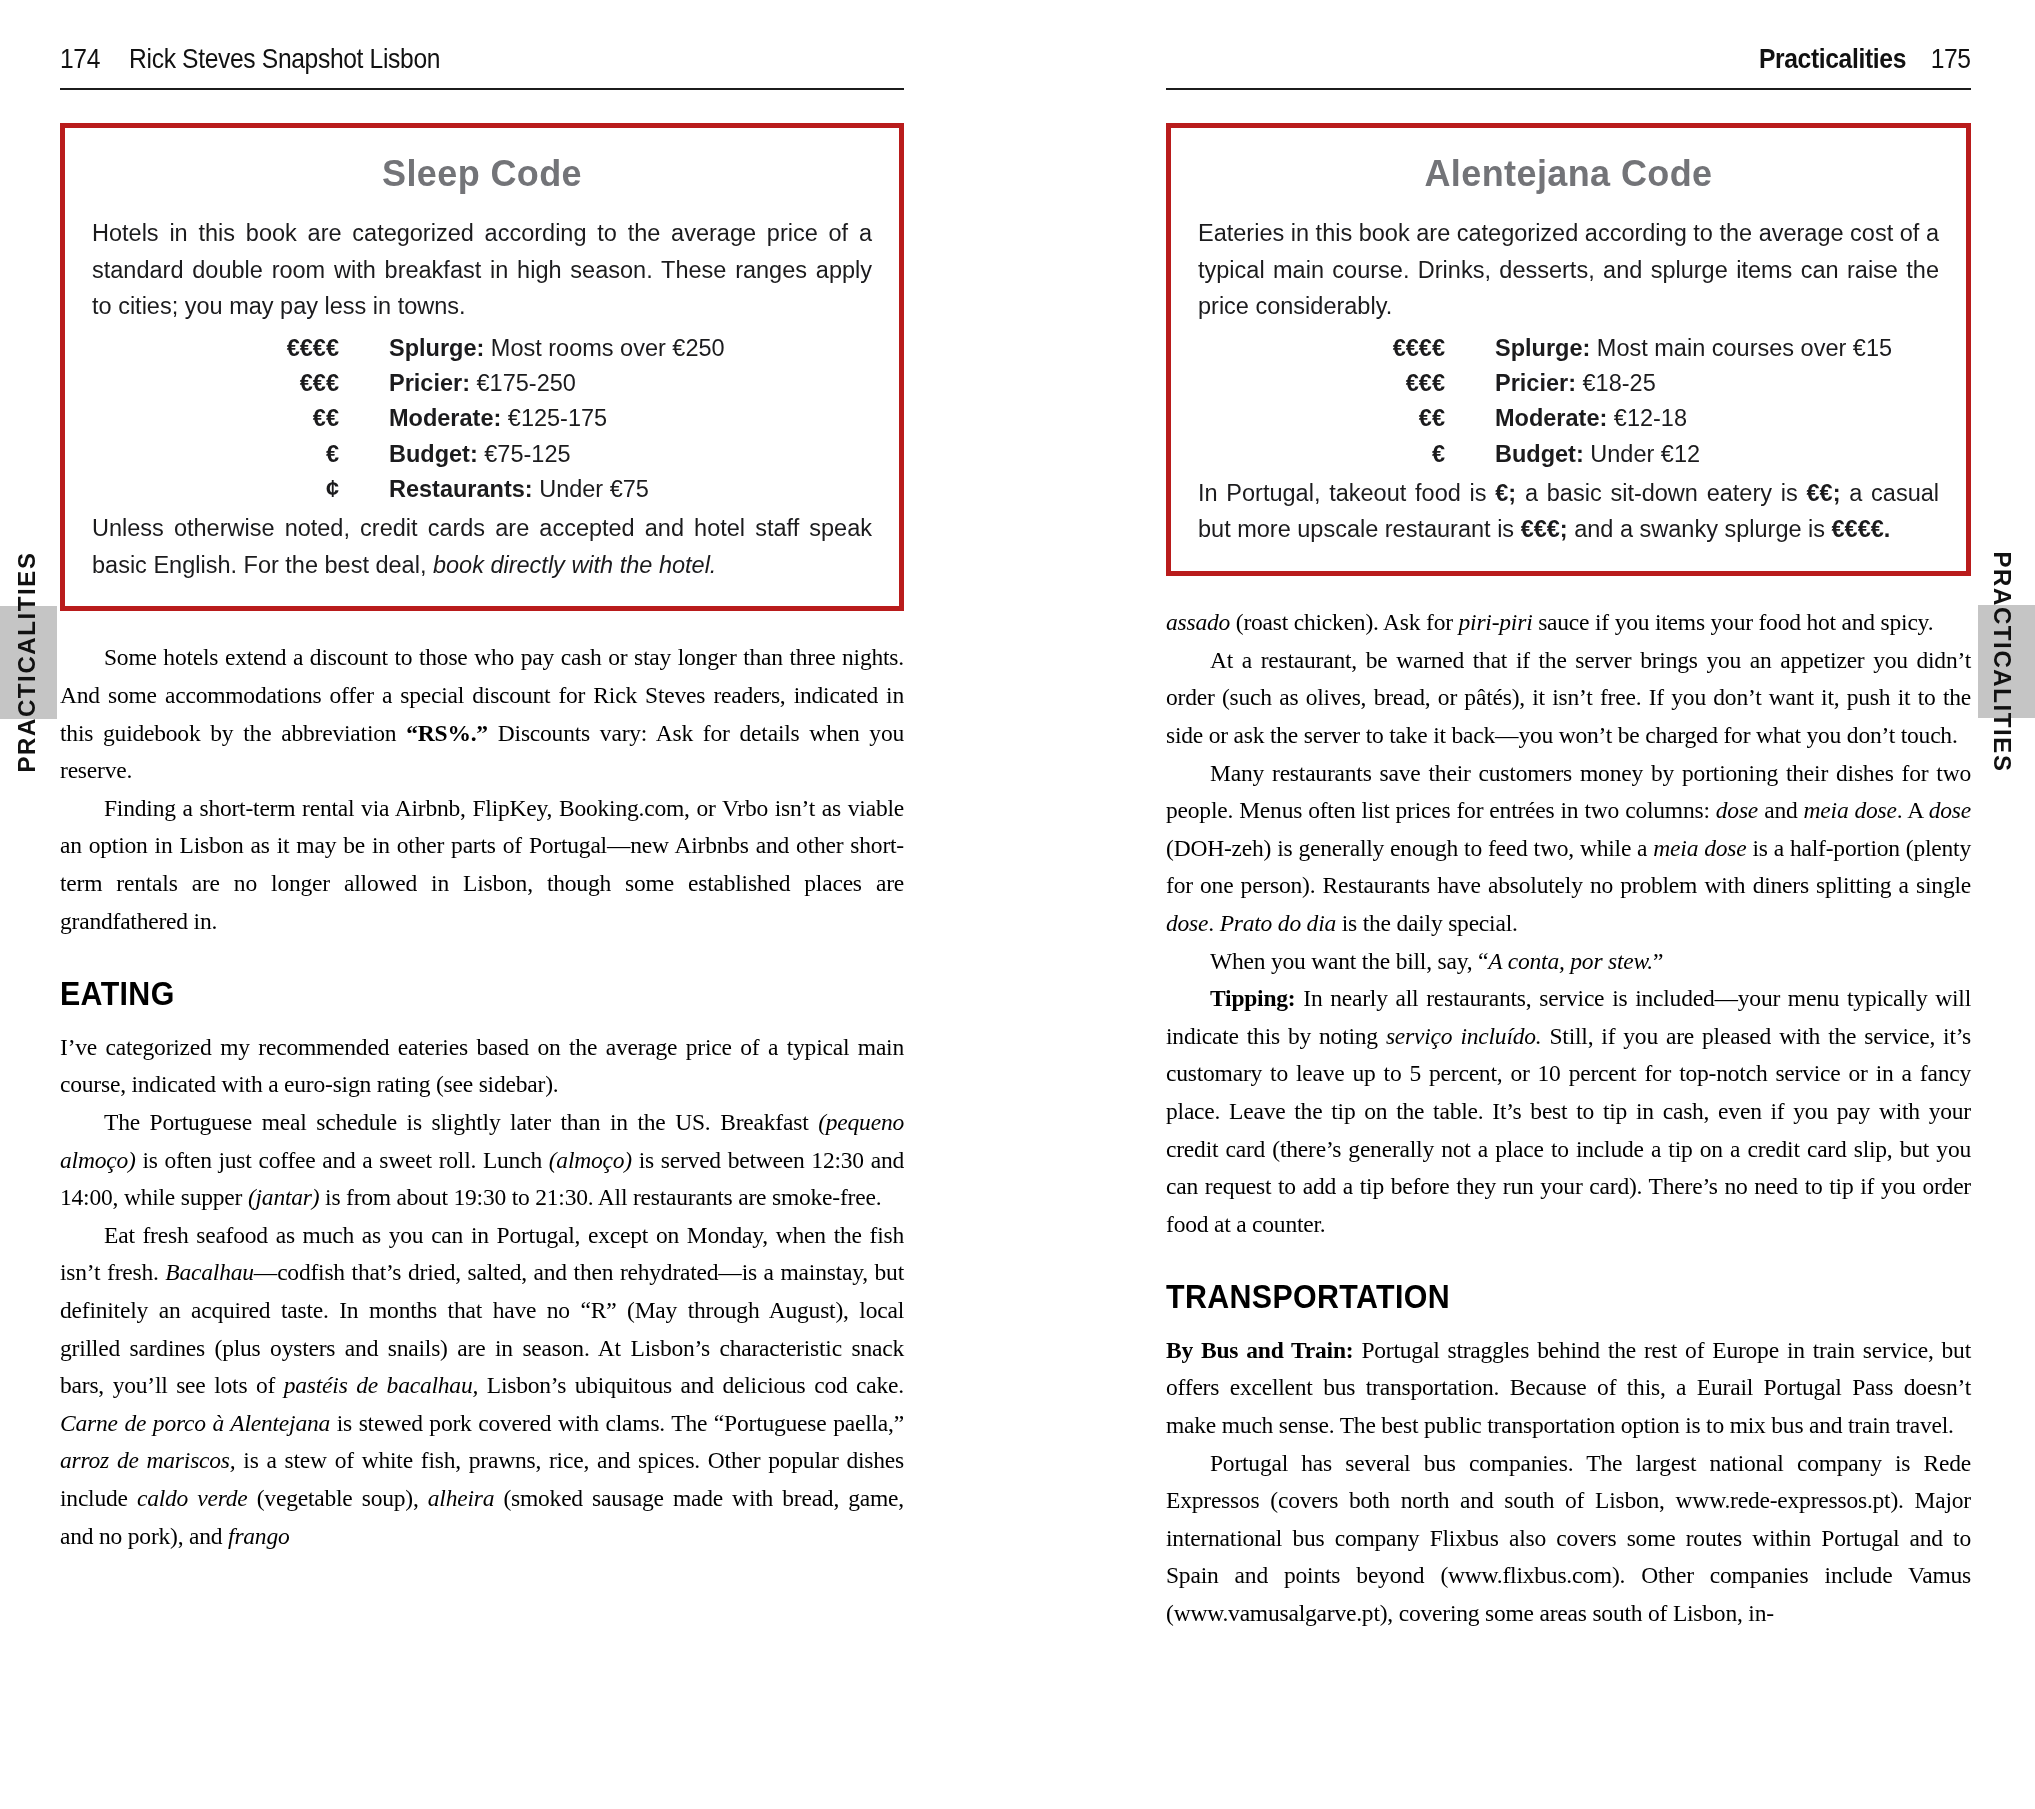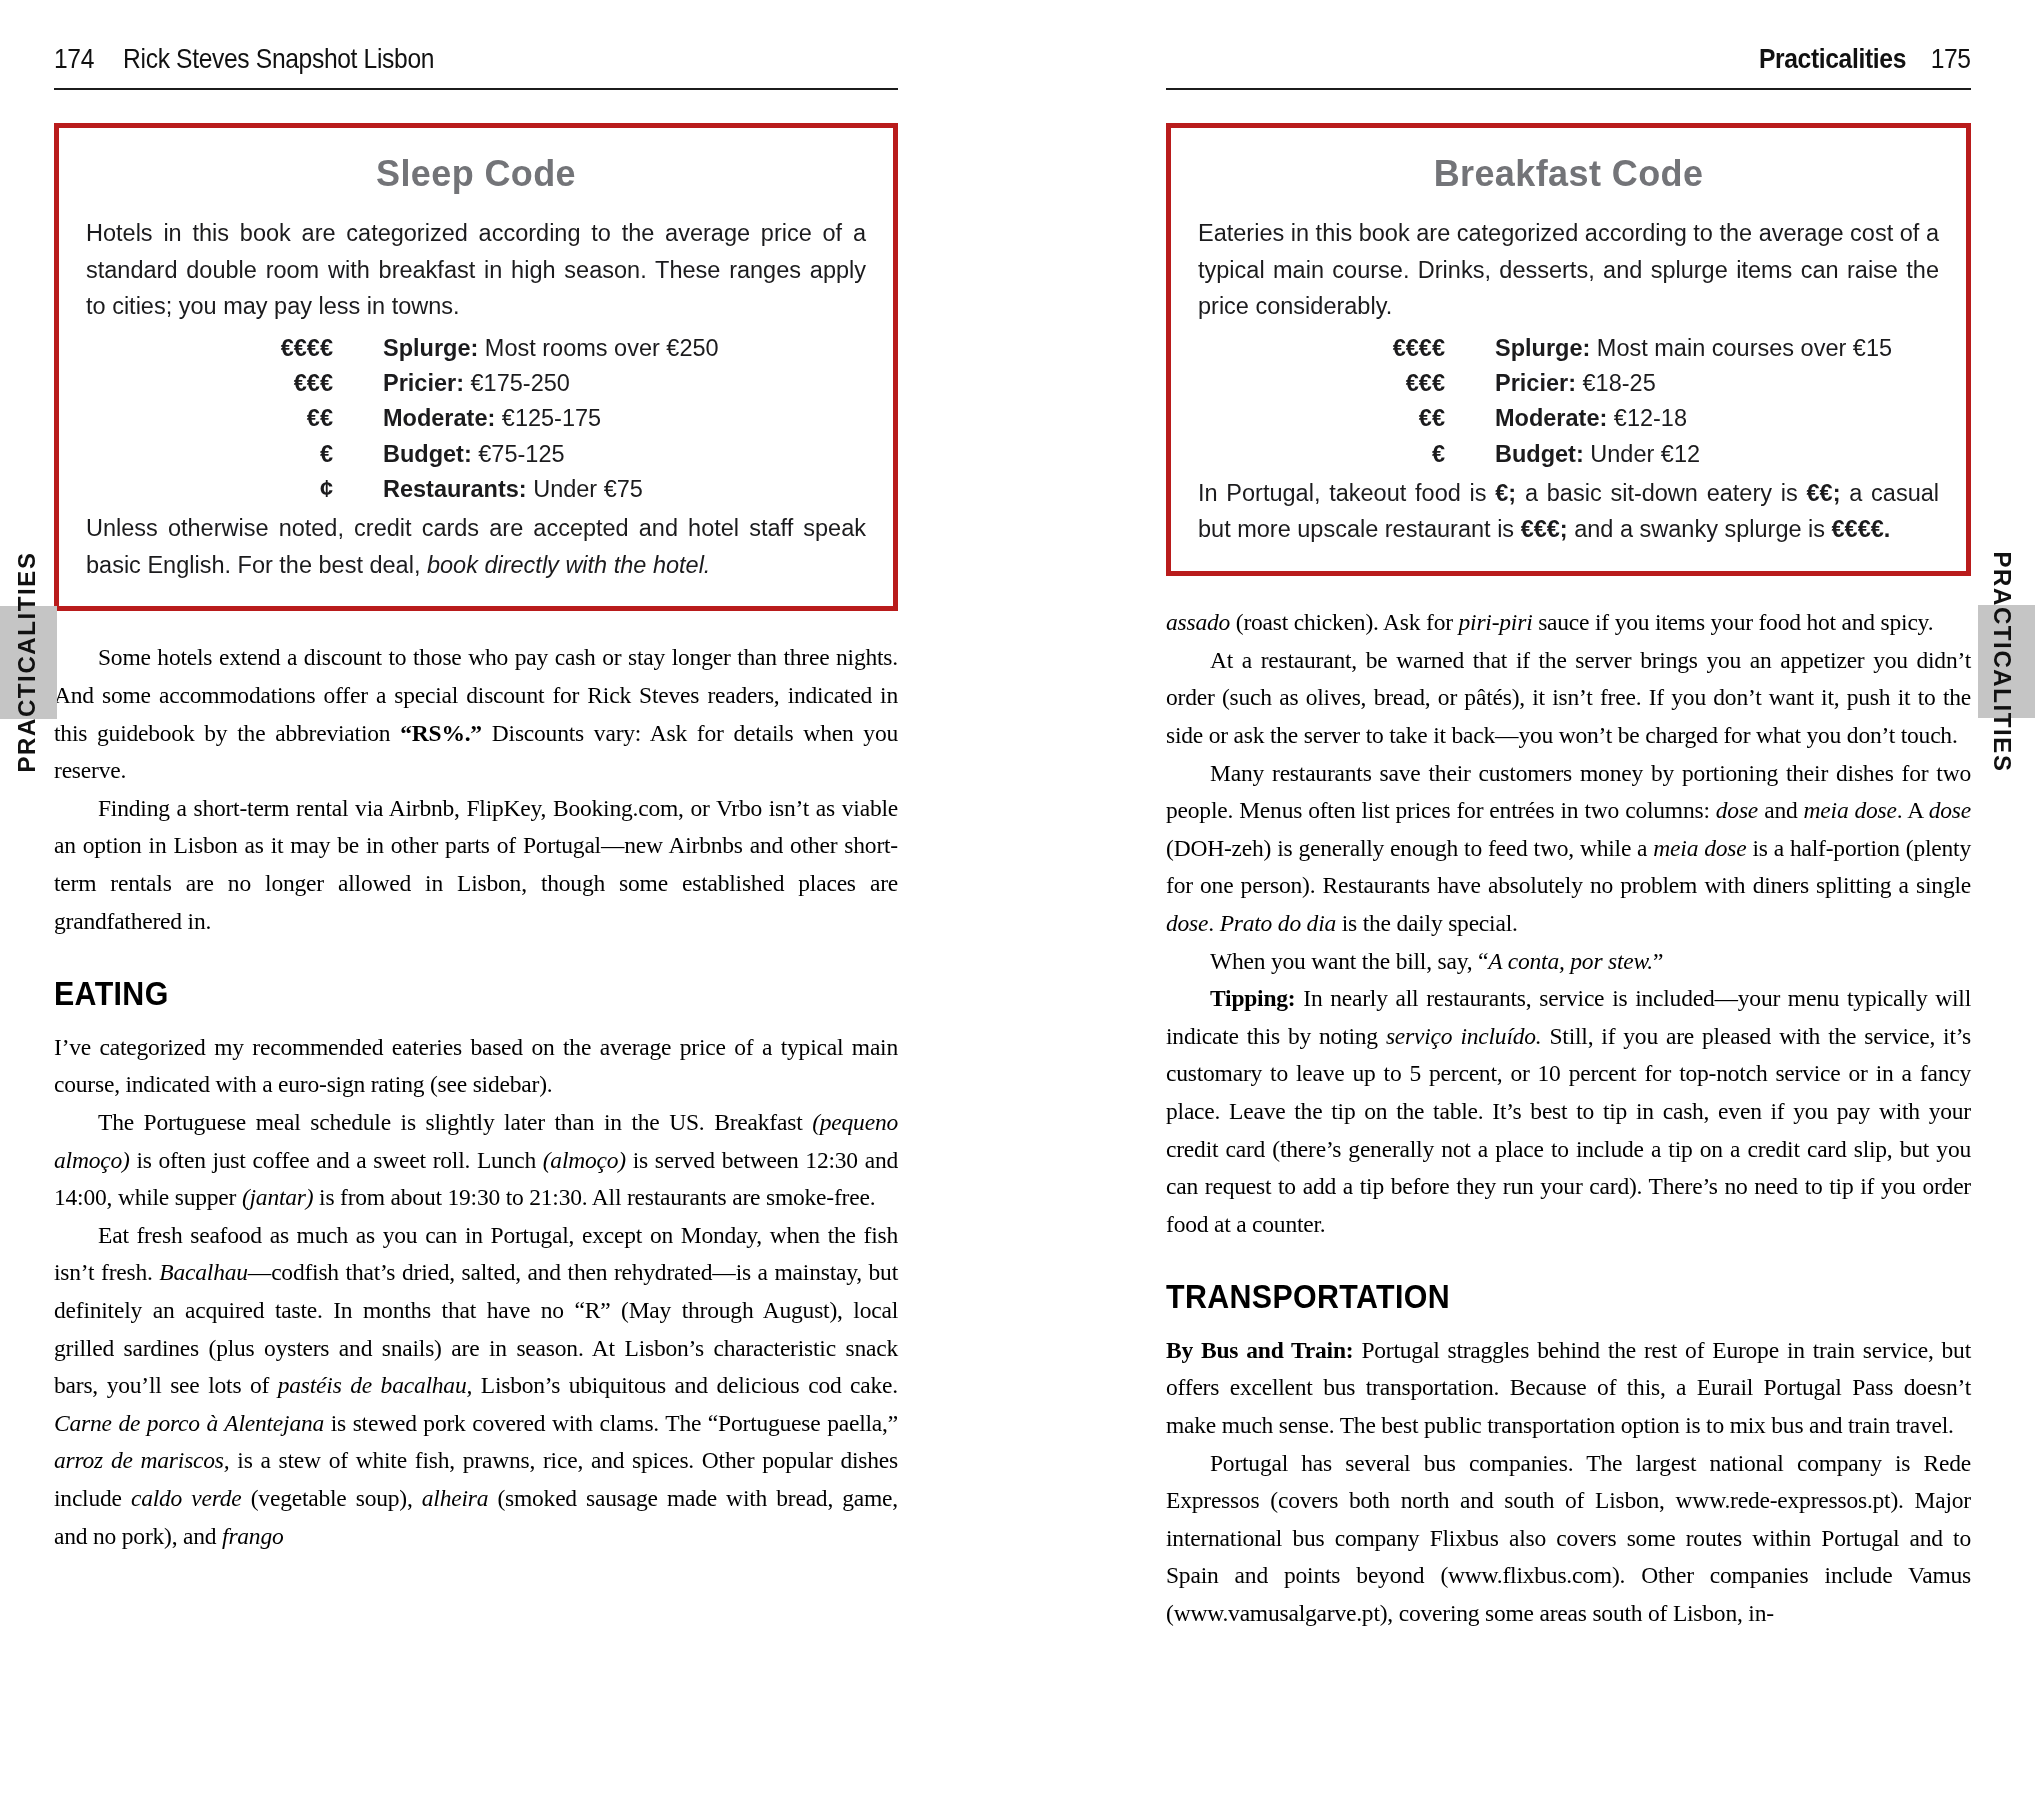--- a/index.html
+++ b/index.html
@@ -2,21 +2,21 @@
 <html style="font-size:12.5px"><head>
 <meta charset="utf-8">
 <style>
   html,body{margin:0;padding:0;}
   body{
     width:2035px;height:1809px;position:relative;overflow:hidden;
     background:#ffffff;color:#000;
     font-family:"Liberation Serif", serif;
   }
   .page{position:absolute;top:43px;}
-  .page-left{left:54px;width:844px;}
+  .page-left{left:60px;width:844px;}
   .page-right{left:1166px;width:805px;}
 
   .pg-header{
     display:flex;align-items:baseline;
     font-family:"Liberation Sans", sans-serif;
     font-size:28px;color:#111;
     padding-bottom:12.5px;border-bottom:2.3px solid #1c1c1c;
     letter-spacing:-0.4px;
   }
   .pg-header .hdr-inner{transform:scaleX(0.88);transform-origin:left center;display:flex;align-items:baseline;}
@@ -121,21 +121,21 @@
 
 <div class="page page-right">
   <div class="pg-header">
     <div class="hdr-inner">
       <span class="hdr-title">Practicalities</span>
       <span class="hdr-num">175</span>
     </div>
   </div>
 
   <div class="code-box">
-    <div class="box-title">Breakfast Code</div>
+    <div class="box-title">Alentejana Code</div>
     <div class="box-text"><span>Eateries in this book are categorized according to the average cost of a typical main course. Drinks, desserts, and splurge items can raise the price considerably.</span></div>
     <div class="ratings">
         <div class="rating-row">
           <span class="rating-sym">€€€€</span>
           <span class="rating-def"><span class="b">Splurge: </span><span>Most main courses over €15</span></span>
         </div>
         <div class="rating-row">
           <span class="rating-sym">€€€</span>
           <span class="rating-def"><span class="b">Pricier: </span><span>€18-25</span></span>
         </div>

